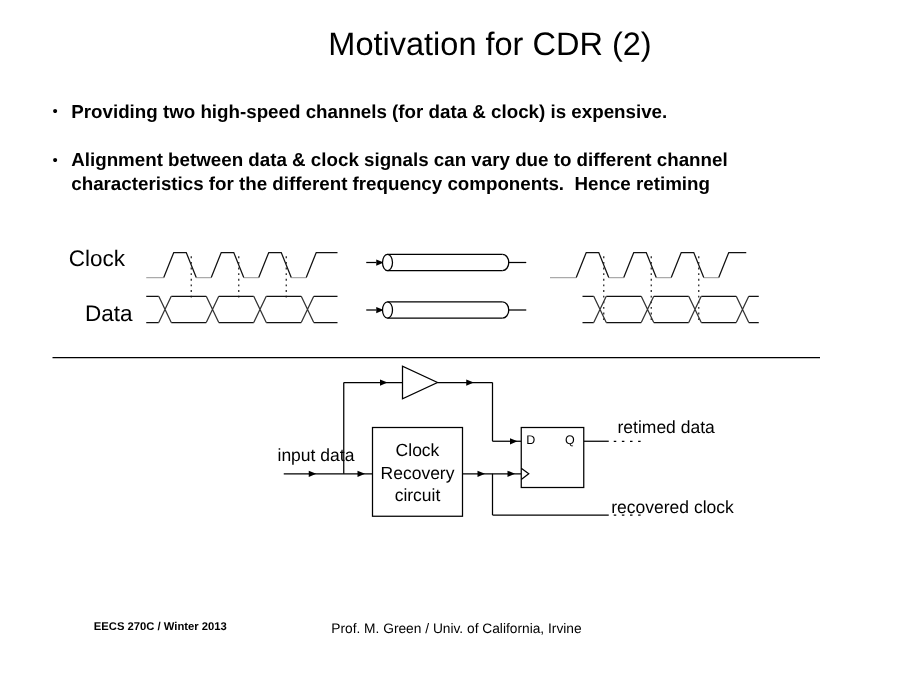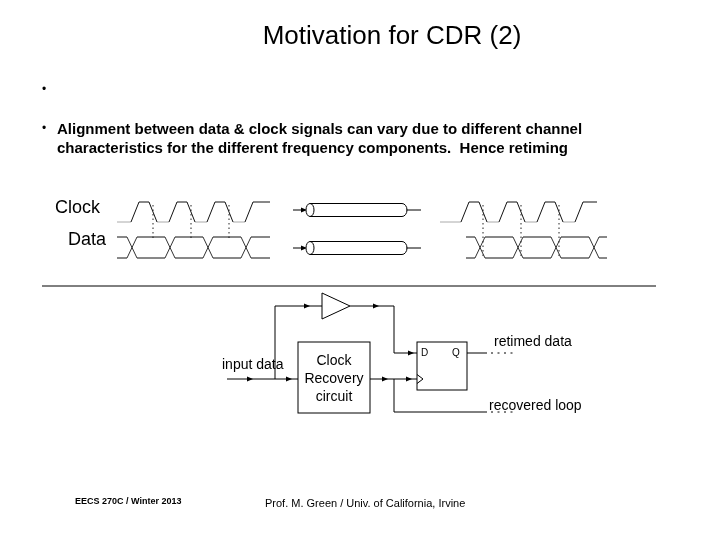--- a/index.html
+++ b/index.html
@@ -35,35 +35,38 @@
 </head>
 <body>
 
 <div id="slide">
 
   <div id="title" class="abs">Motivation for CDR (2)</div>
 
   <div class="abs bullet-group" style="top:80px;">
     <div class="bullet-row">
       <span class="bullet-glyph">•</span>
+      <div class="bullet-lines">
+        <div>Providing two high-speed channels (for data &amp; clock) is expensive.</div>
+      </div>
     </div>
   </div>
 
   <div class="abs bullet-group" style="top:119px;">
     <div class="bullet-row">
       <span class="bullet-glyph">•</span>
       <div class="bullet-lines">
         <div>Alignment between data &amp; clock signals can vary due to different channel</div>
         <div>characteristics for the different frequency components.  Hence retiming</div>
       </div>
     </div>
   </div>
 
   <div class="abs wave-label" style="left:55px;top:197px;">Clock</div>
-  <div class="abs wave-label" style="left:68px;top:229px;">Data</div>
+  <div class="abs wave-label" style="left:68px;top:241px;">Data</div>
 
   <svg class="abs" style="left:0;top:0;" width="720" height="540" viewBox="0 0 720 540">
 
     <g fill="none" stroke-width="1">
       <path stroke="#aaaaaa" d="M117,222 L131,222 M157,222 L169,222 M195,222 L207,222 M233,222 L245,222"></path>
       <path stroke="#111111" d="M131,222 L139,202 L149,202 L157,222 M169,222 L177,202 L187,202 L195,222 M207,222 L215,202 L225,202 L233,222 M245,222 L253,202 L270,202"></path>
     </g>
     <g fill="none">
       <path stroke="#222222" stroke-dasharray="1.5,3" d="M153,205 L153,241 M191,205 L191,241 M229,205 L229,241"></path>
     </g>
@@ -136,20 +139,20 @@
 
   <div class="abs diag-label" style="left:186px;top:356px;padding-left:36px;">input data</div>
   <div id="crc-text" class="abs">
     <div>Clock</div>
     <div>Recovery</div>
     <div>circuit</div>
   </div>
   <div class="abs ff-pin" style="left:421px;top:347px;">D</div>
   <div class="abs ff-pin" style="left:452px;top:347px;">Q</div>
   <div class="abs diag-label" style="left:494px;top:333px;">retimed data</div>
-  <div class="abs diag-label" style="left:489px;top:397px;">recovered loop</div>
+  <div class="abs diag-label" style="left:489px;top:397px;">recovered clock</div>
 
 
   <div id="footer-course" class="abs">EECS 270C / Winter 2013</div>
   <div id="footer-author" class="abs">Prof. M. Green / Univ. of California, Irvine</div>
   <div id="page-num" class="abs">32</div>
 
 </div>
 
 </body></html>

